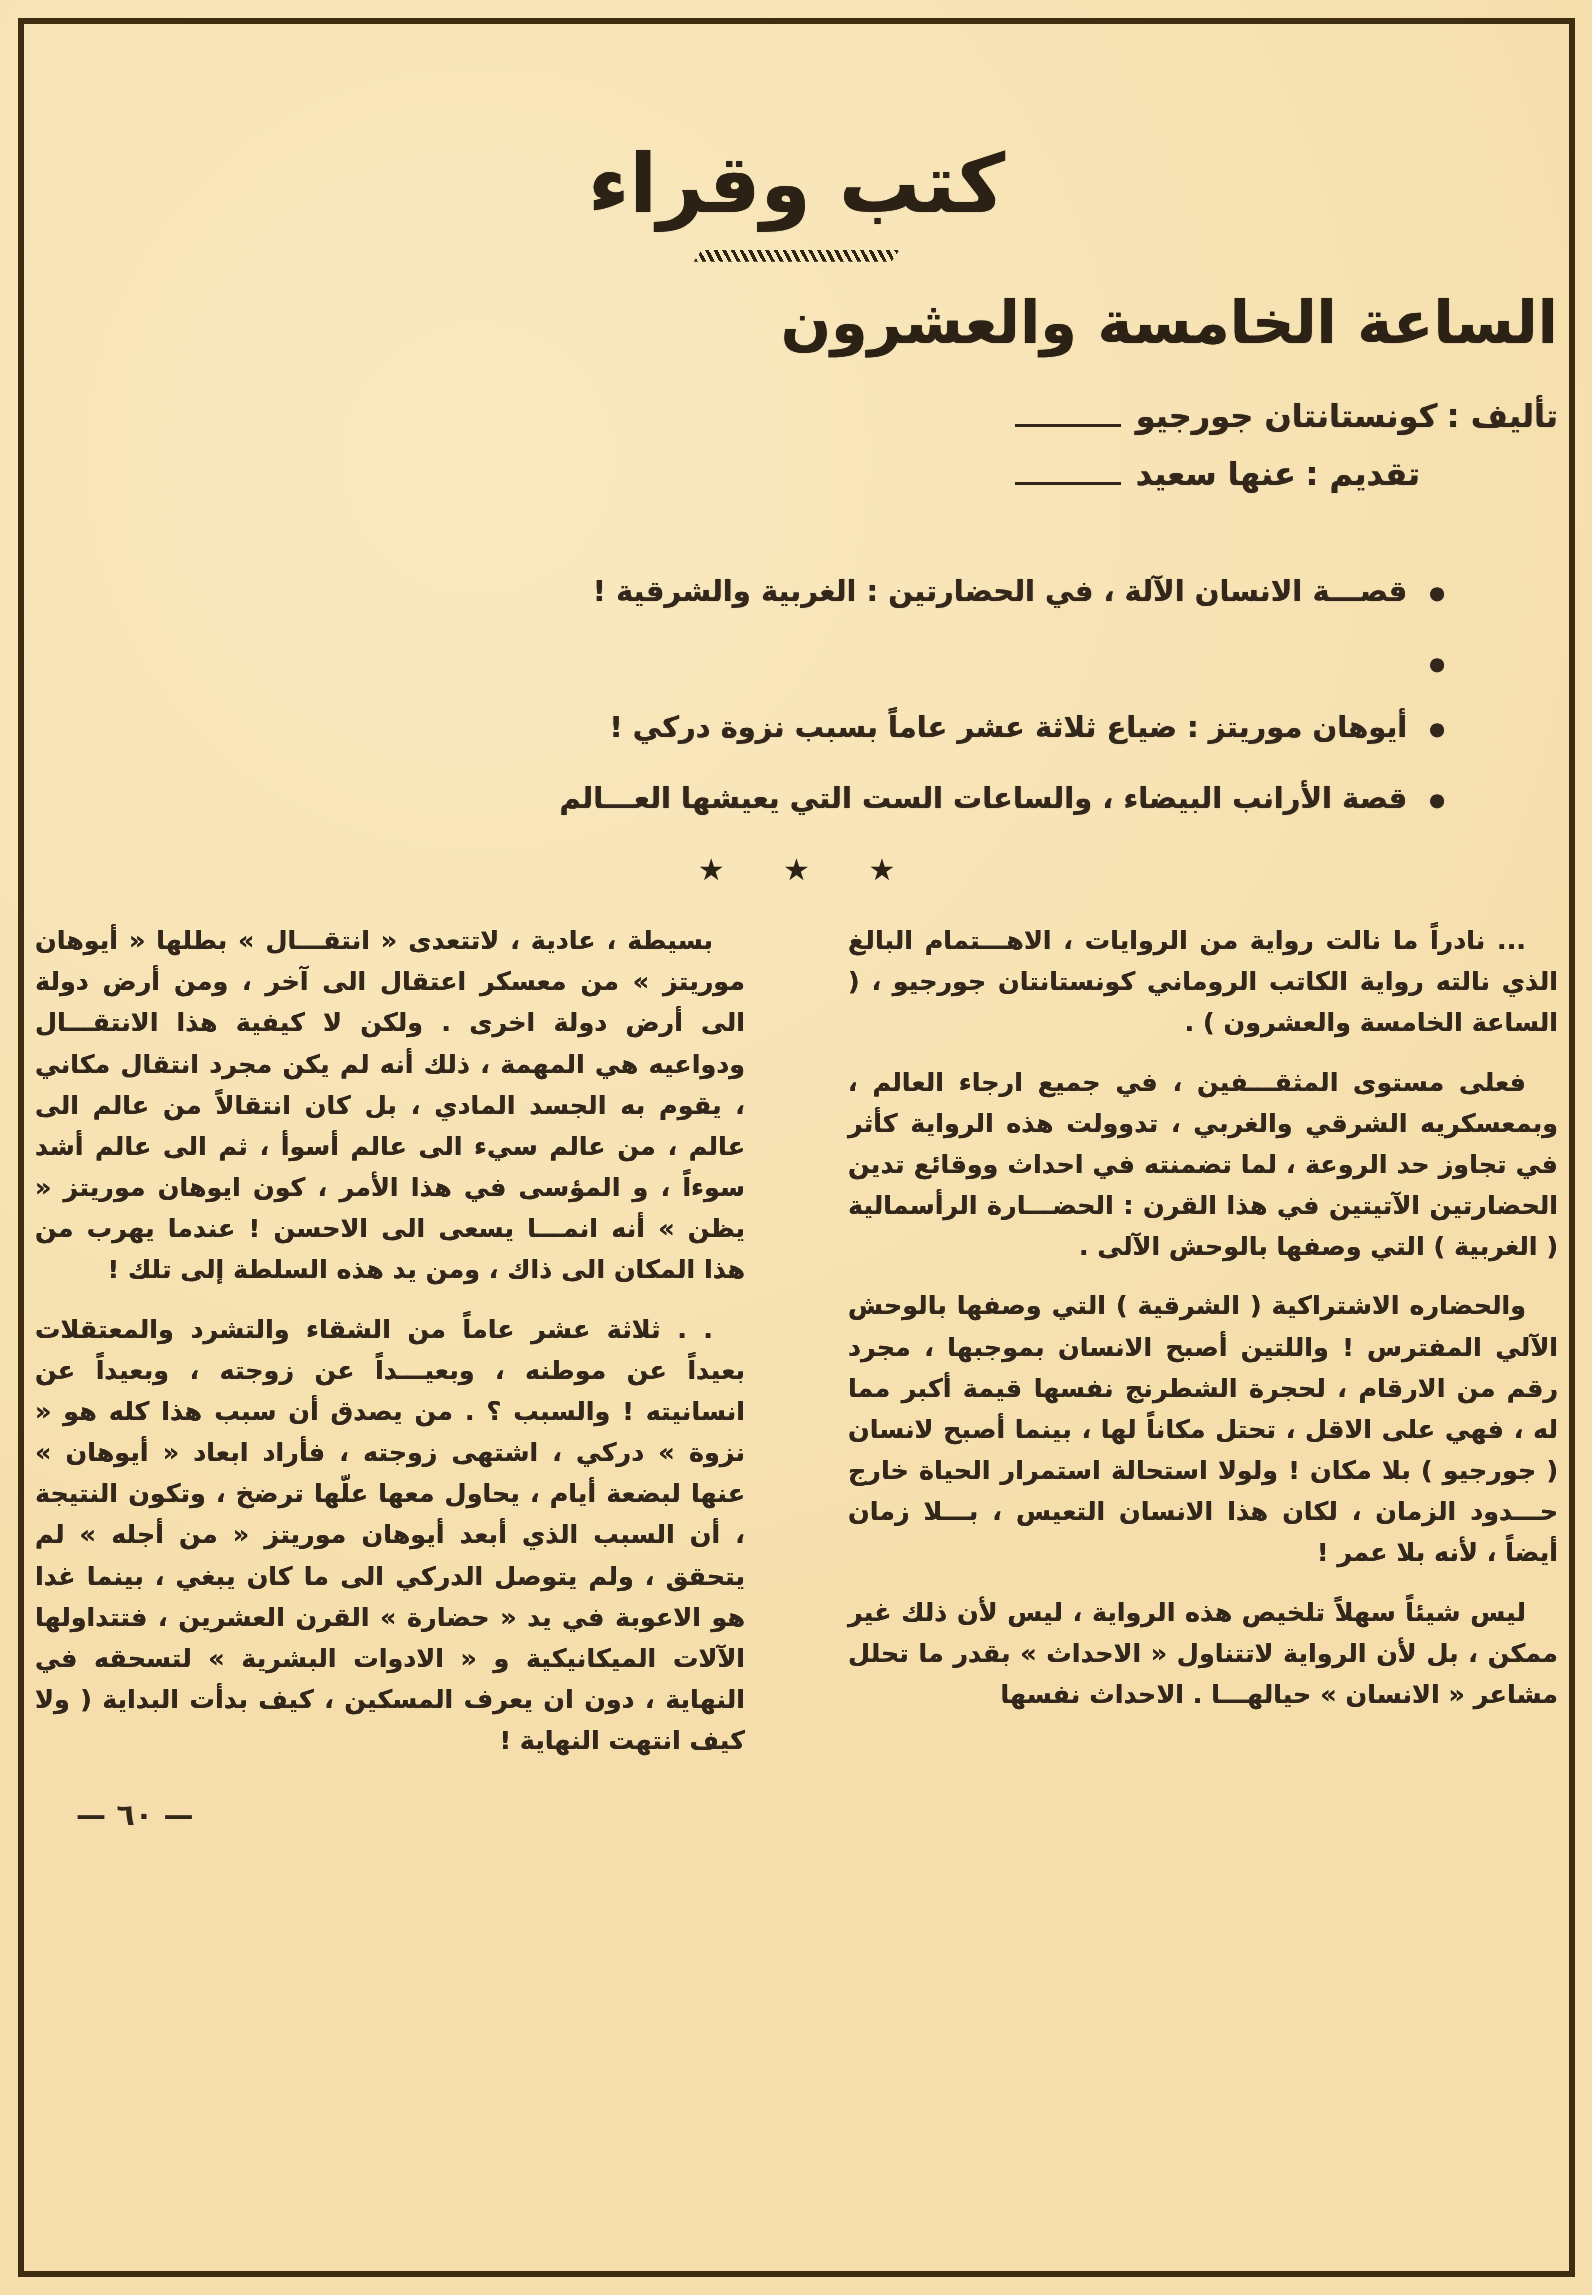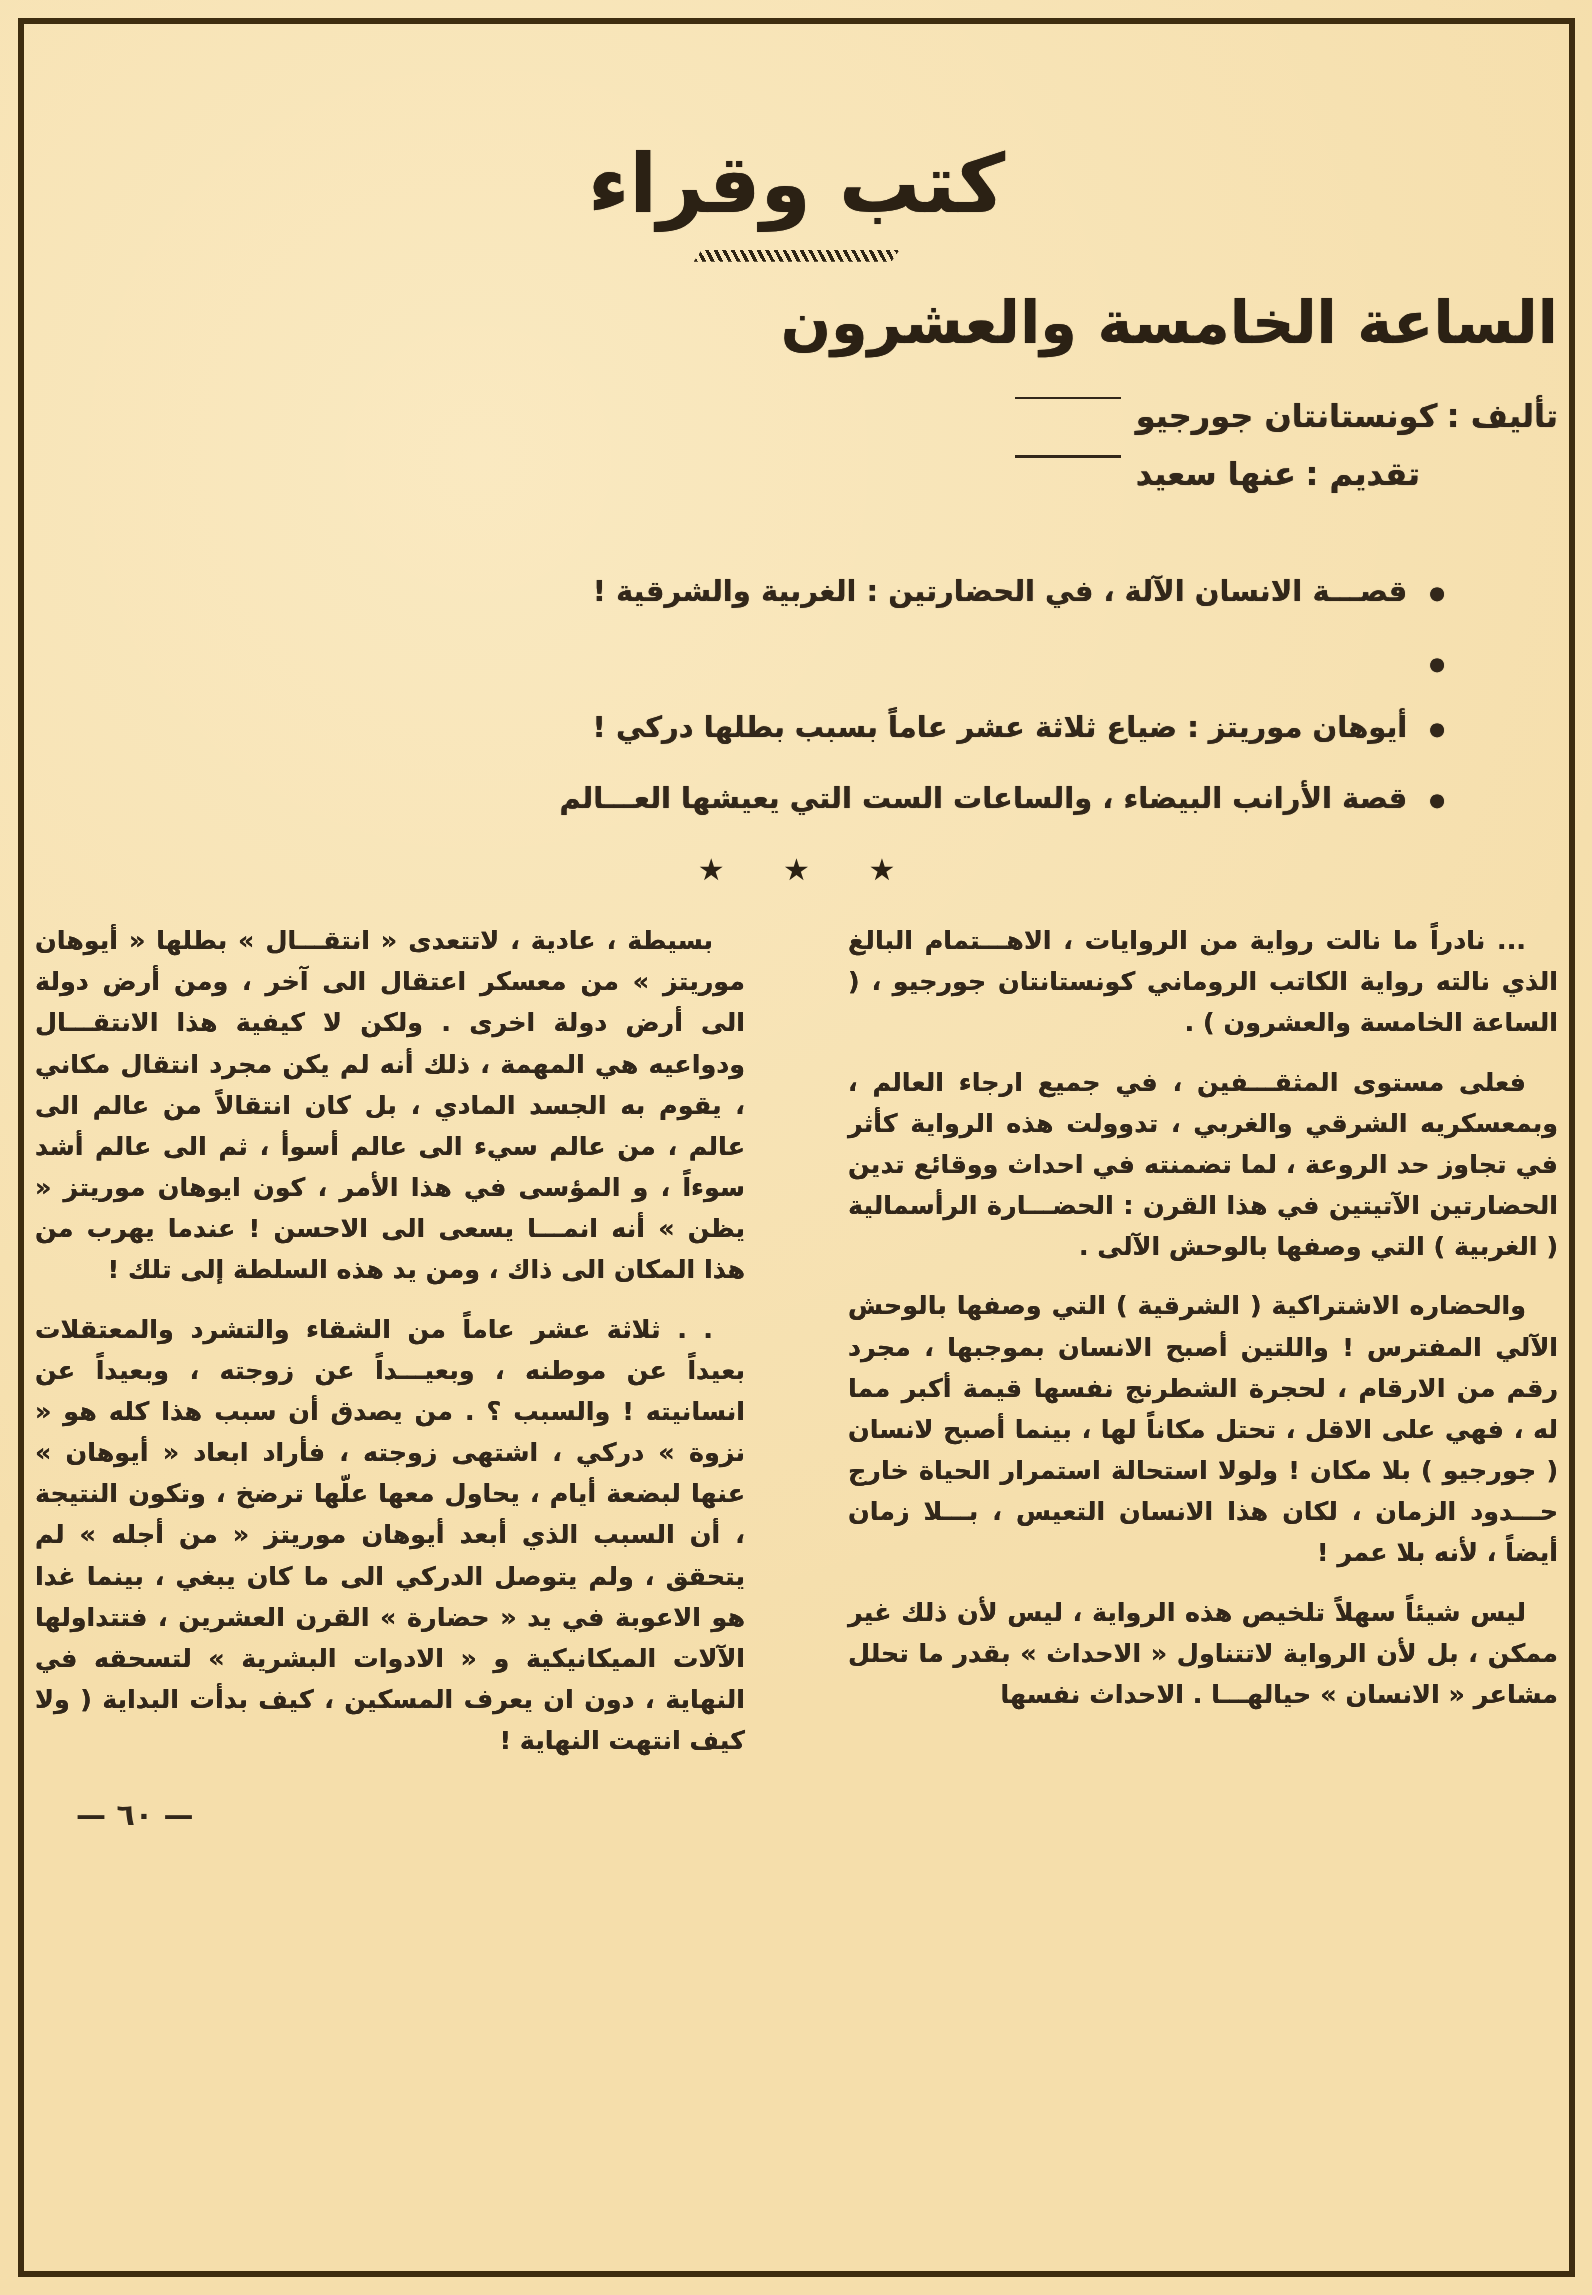--- a/index.html
+++ b/index.html
@@ -56,20 +56,21 @@
     direction: ltr;
     display: flex;
     flex-direction: column;
     align-items: flex-start;
     width: fit-content;
     margin: 40px 0 0 474px;
   }
   .credit-row {
     display: flex;
     direction: ltr;
+    align-items: flex-end;
     gap: 15px;
     margin-bottom: 20.6px;
   }
   .blank-line {
     width: 106px; height: 2.7px;
     background: #32271a;
     margin-bottom: 8.2px;
   }
   .credit-text {
     direction: rtl;
@@ -159,21 +160,21 @@
     <ul class="bullets">
       <li>
           <span class="bullet-dot">●</span>
           <span>قصـــة الانسان الآلة ، في الحضارتين : الغربية والشرقية !</span>
         </li>
       <li>
           <span class="bullet-dot">●</span>
         </li>
       <li>
           <span class="bullet-dot">●</span>
-          <span>أيوهان موريتز : ضياع ثلاثة عشر عاماً بسبب بطلها دركي !</span>
+          <span>أيوهان موريتز : ضياع ثلاثة عشر عاماً بسبب نزوة دركي !</span>
         </li>
       <li>
           <span class="bullet-dot">●</span>
           <span>قصة الأرانب البيضاء ، والساعات الست التي يعيشها العـــالم</span>
         </li>
     </ul>
 
     <div class="stars">★ ★ ★</div>
 
     <div class="columns">

